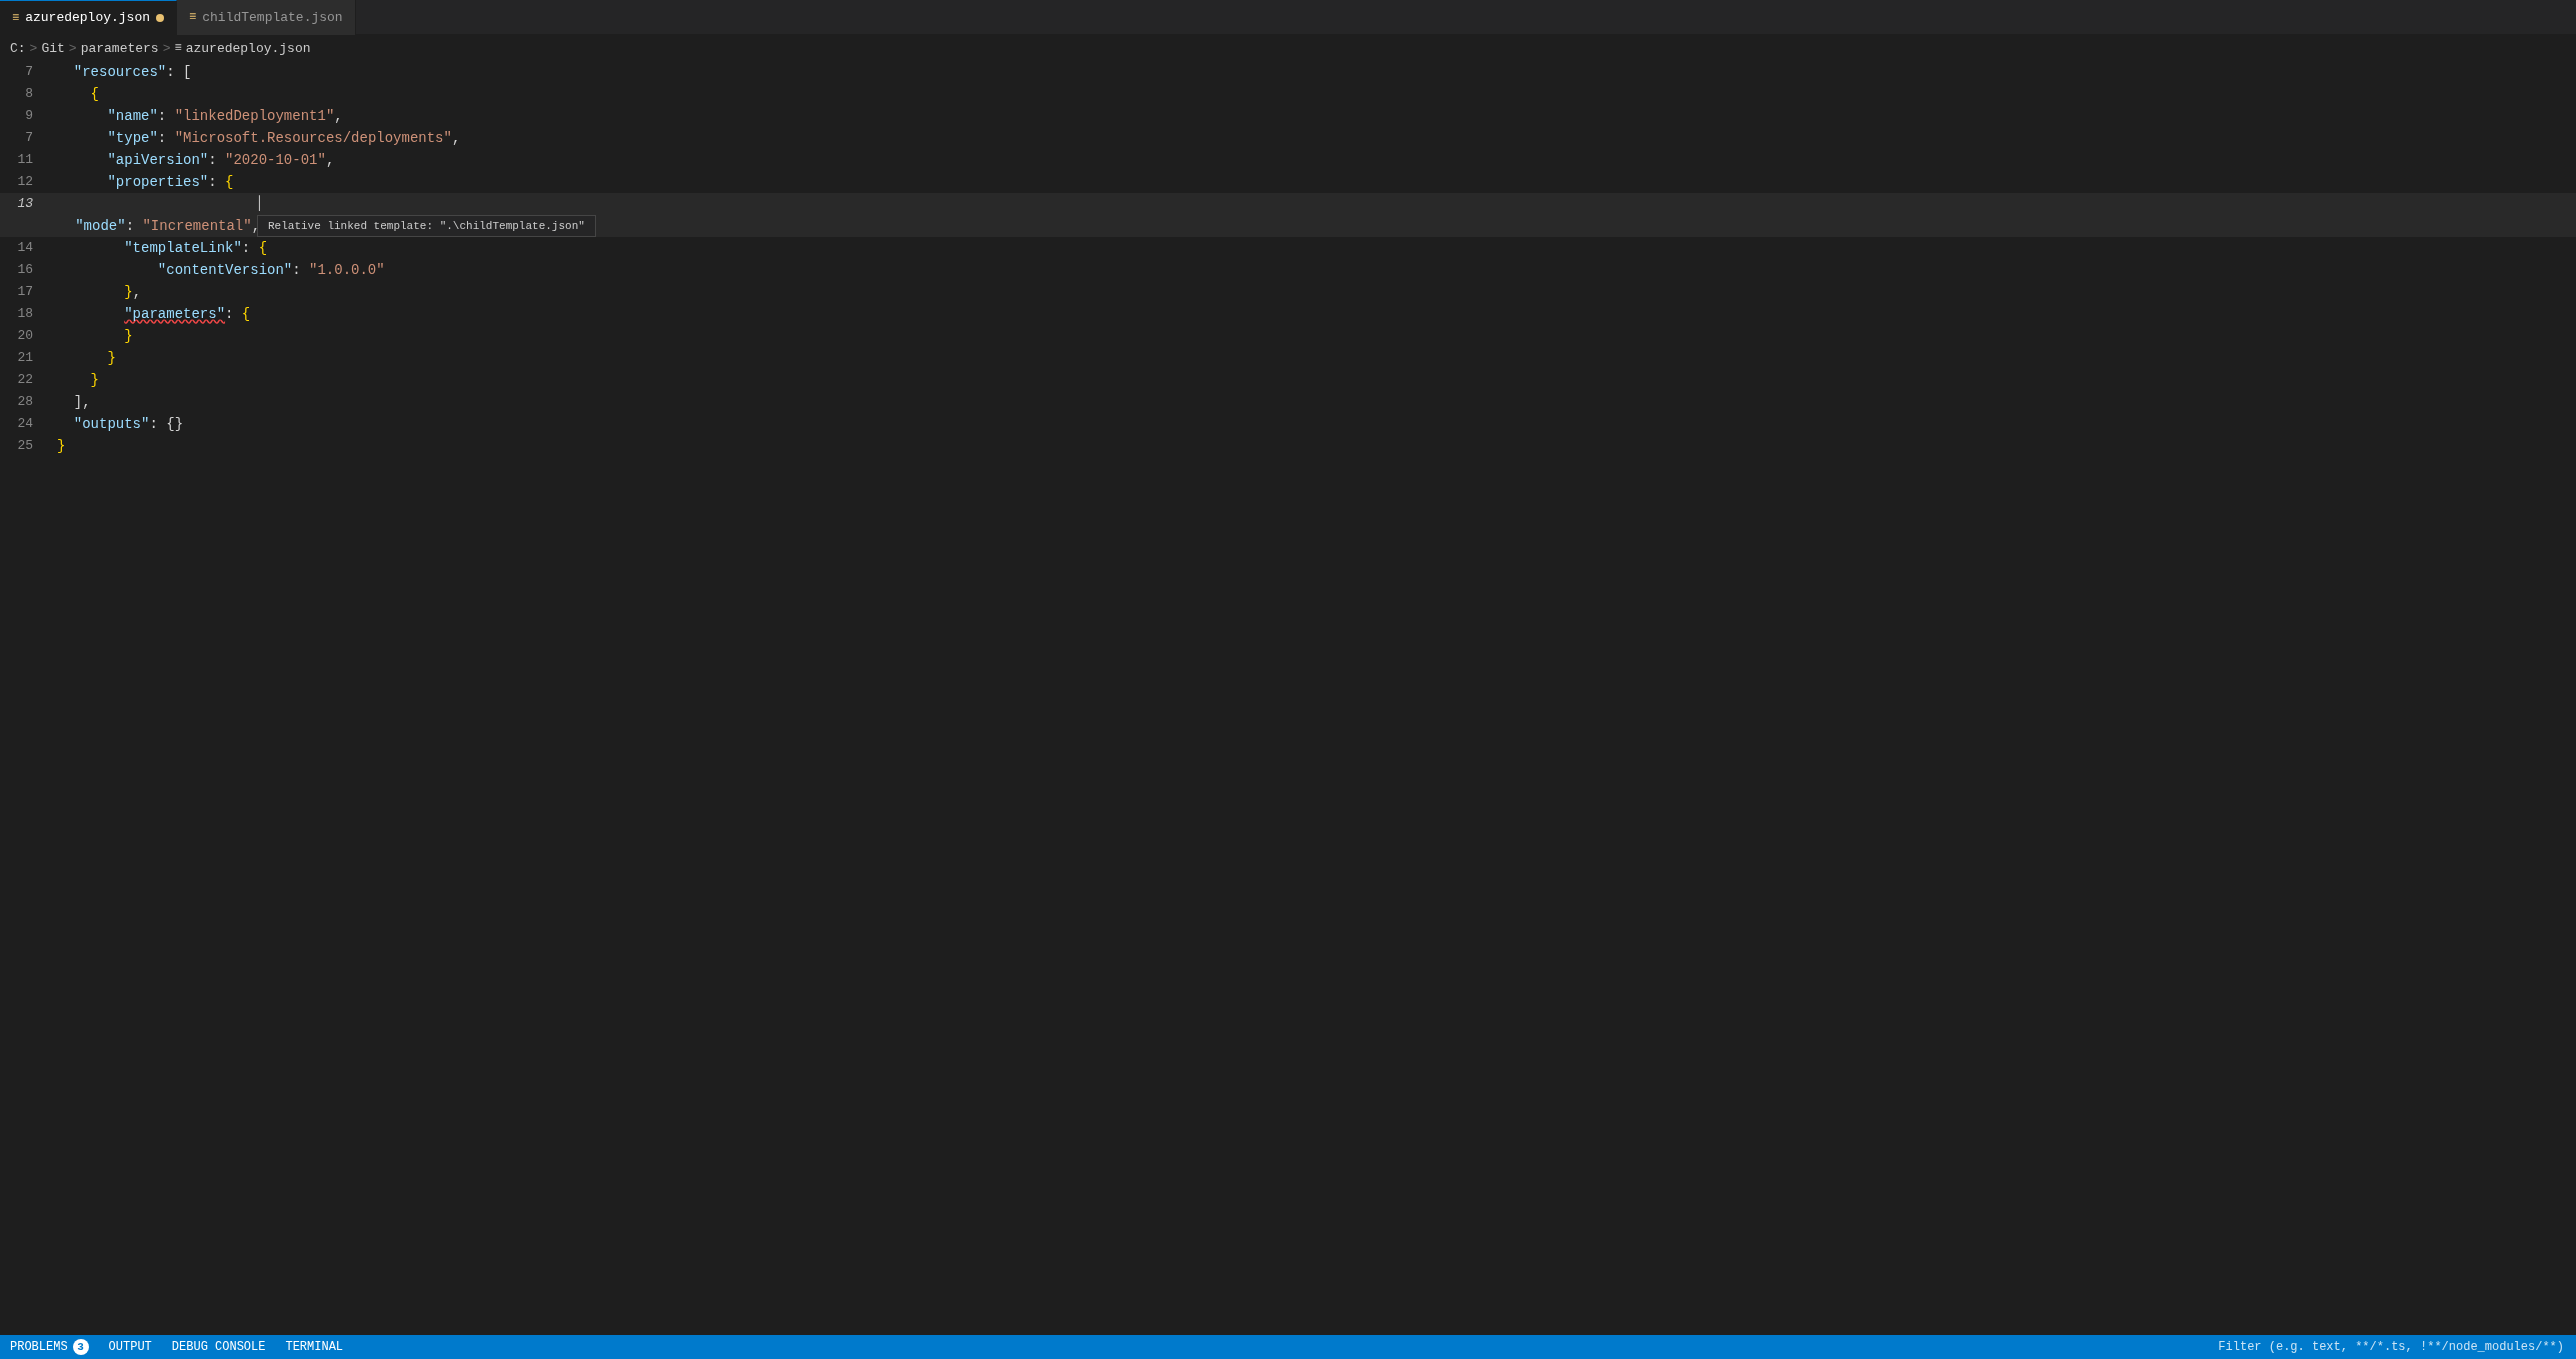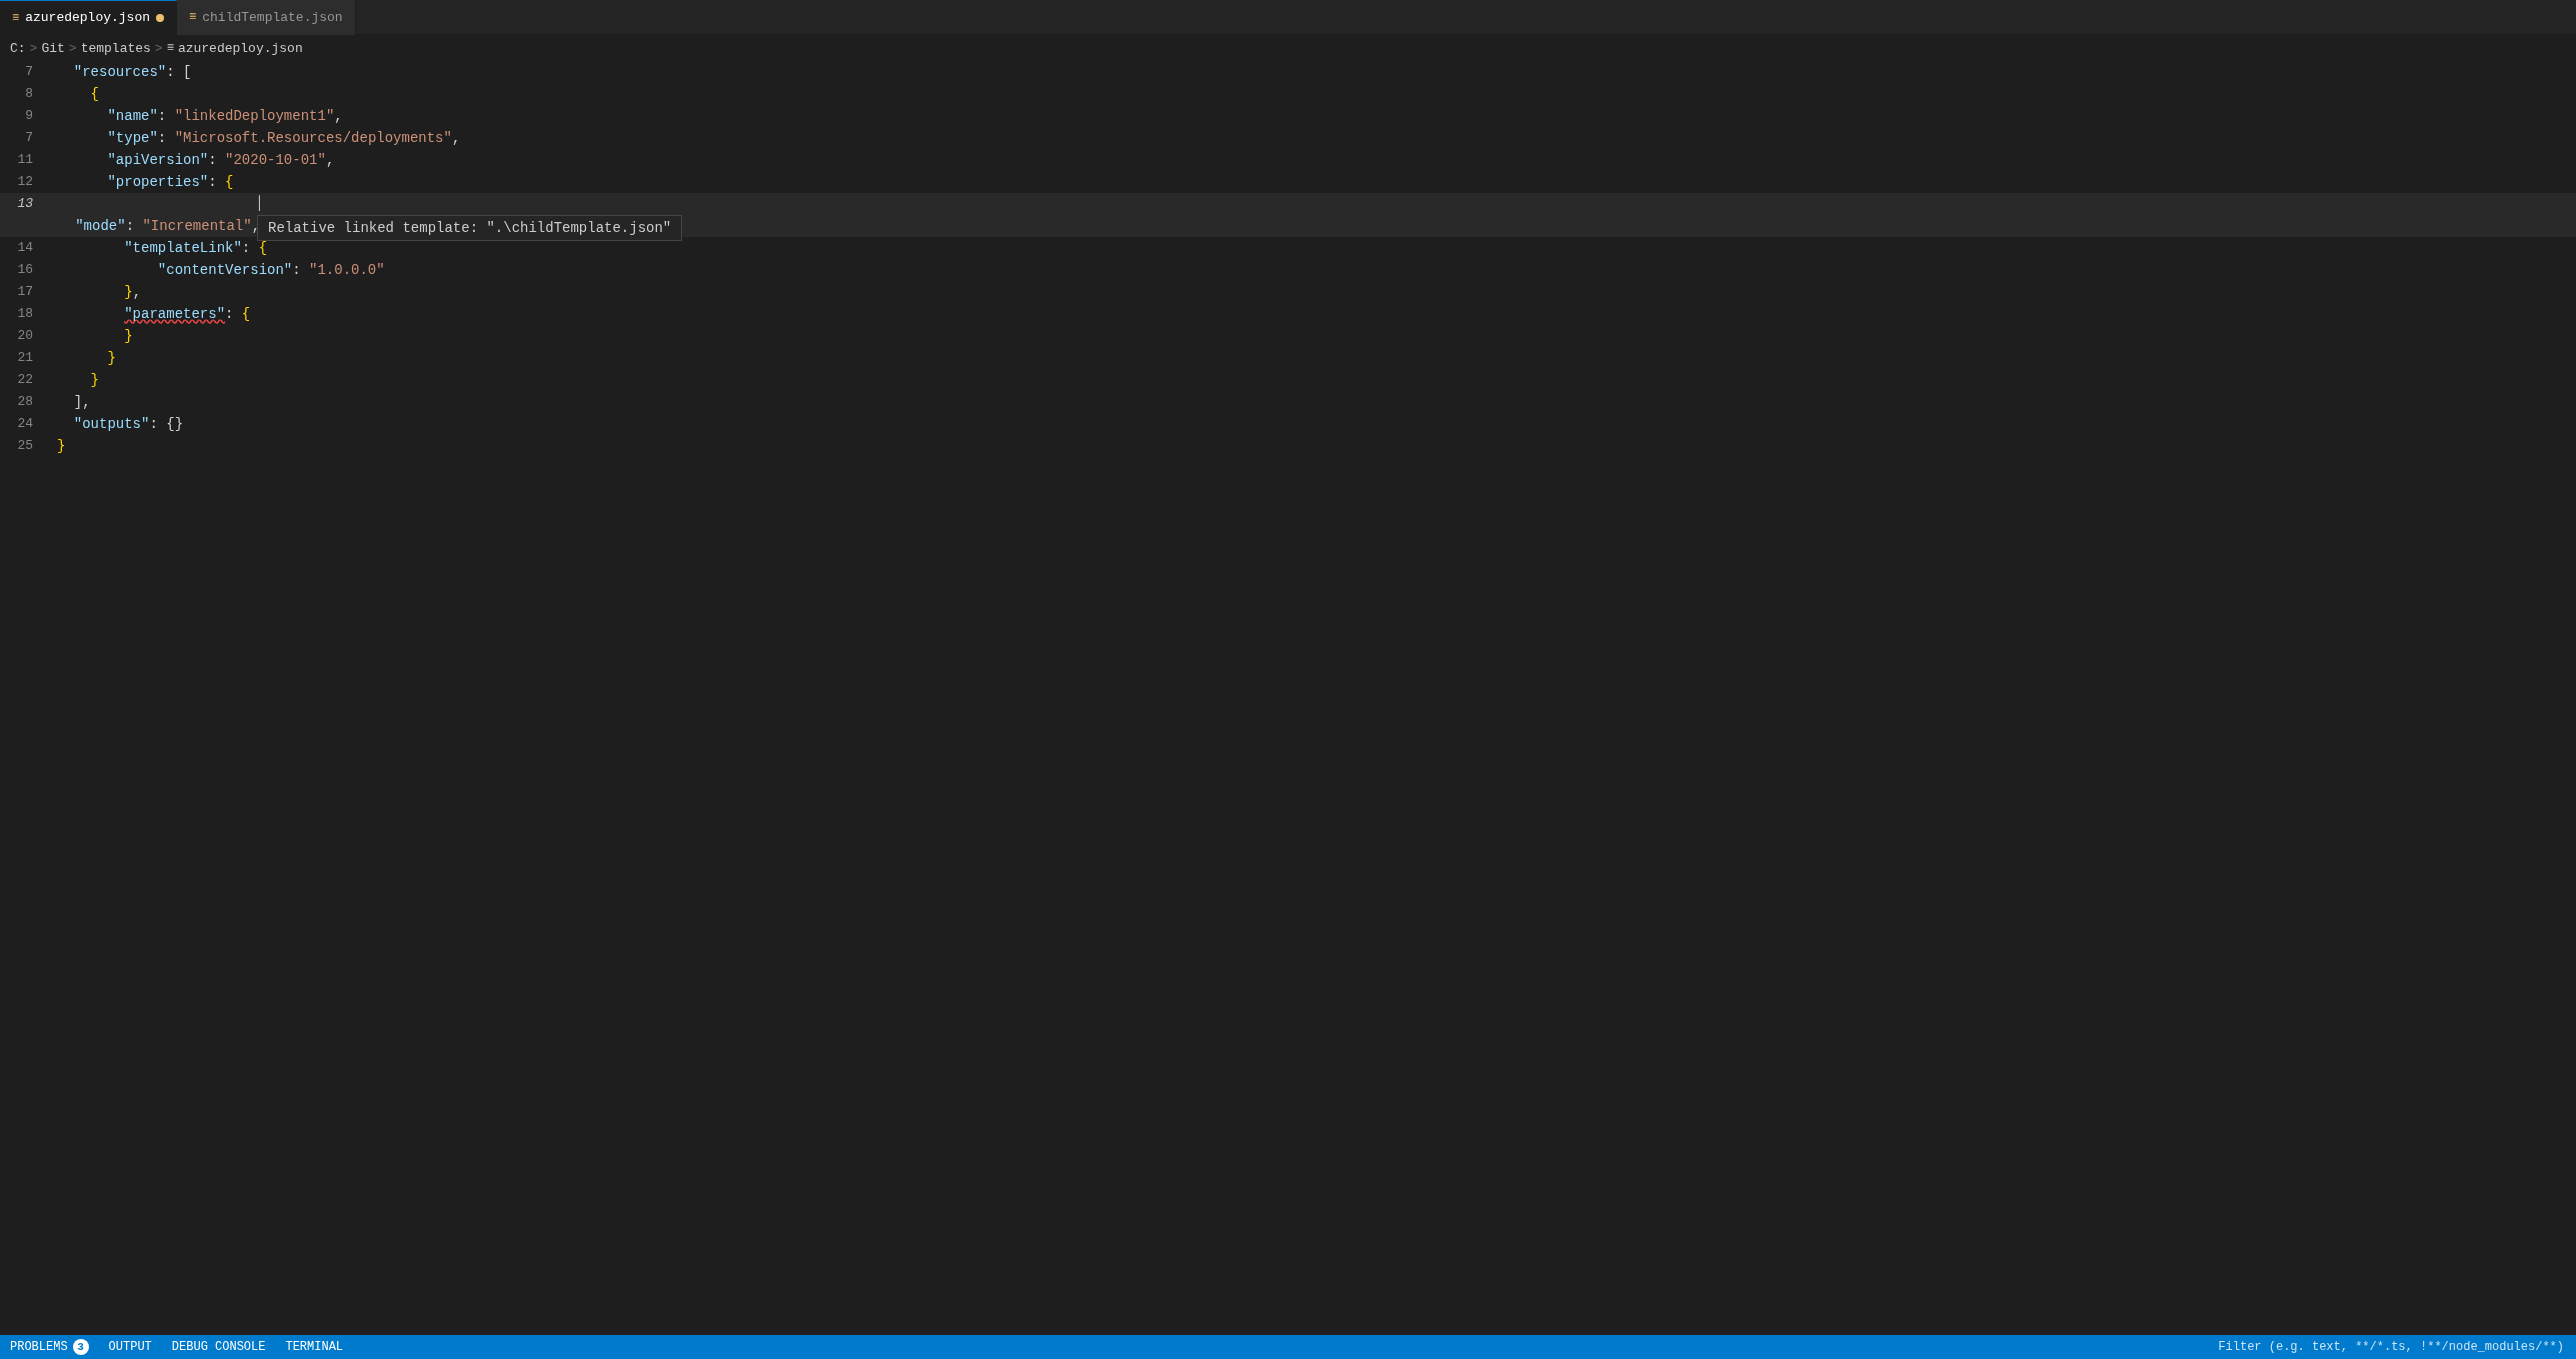--- a/index.html
+++ b/index.html
@@ -131,21 +131,21 @@
       display: flex;
       flex-direction: column;
     }
     .tooltip-box {
       position: absolute;
       left: 257px;
       top: 22px;
       background: #252526;
       border: 1px solid #454545;
       padding: 4px 10px;
-      font-size: 14px;
+      font-size: 11px;
       color: #cccccc;
       z-index: 10;
       white-space: nowrap;
       pointer-events: none;
     }
     .cursor-marker {
       position: absolute;
       left: 255px;
       top: 2px;
       color: #cccccc;
@@ -227,21 +227,21 @@
     <span class="tab-icon">≡</span>
     <span>childTemplate.json</span>
   </div>
 </div>
 
 <div class="breadcrumb">
   <span>C:</span>
   <span class="sep"> &gt; </span>
   <span>Git</span>
   <span class="sep"> &gt; </span>
-  <span>templates</span>
+  <span>parameters</span>
   <span class="sep"> &gt; </span>
   <span class="tab-icon">≡</span>
   <span>azuredeploy.json</span>
 </div>
 
 <div class="editor">
   <div class="editor-content">
 
     <div class="line">
       <span class="line-number">7</span>

